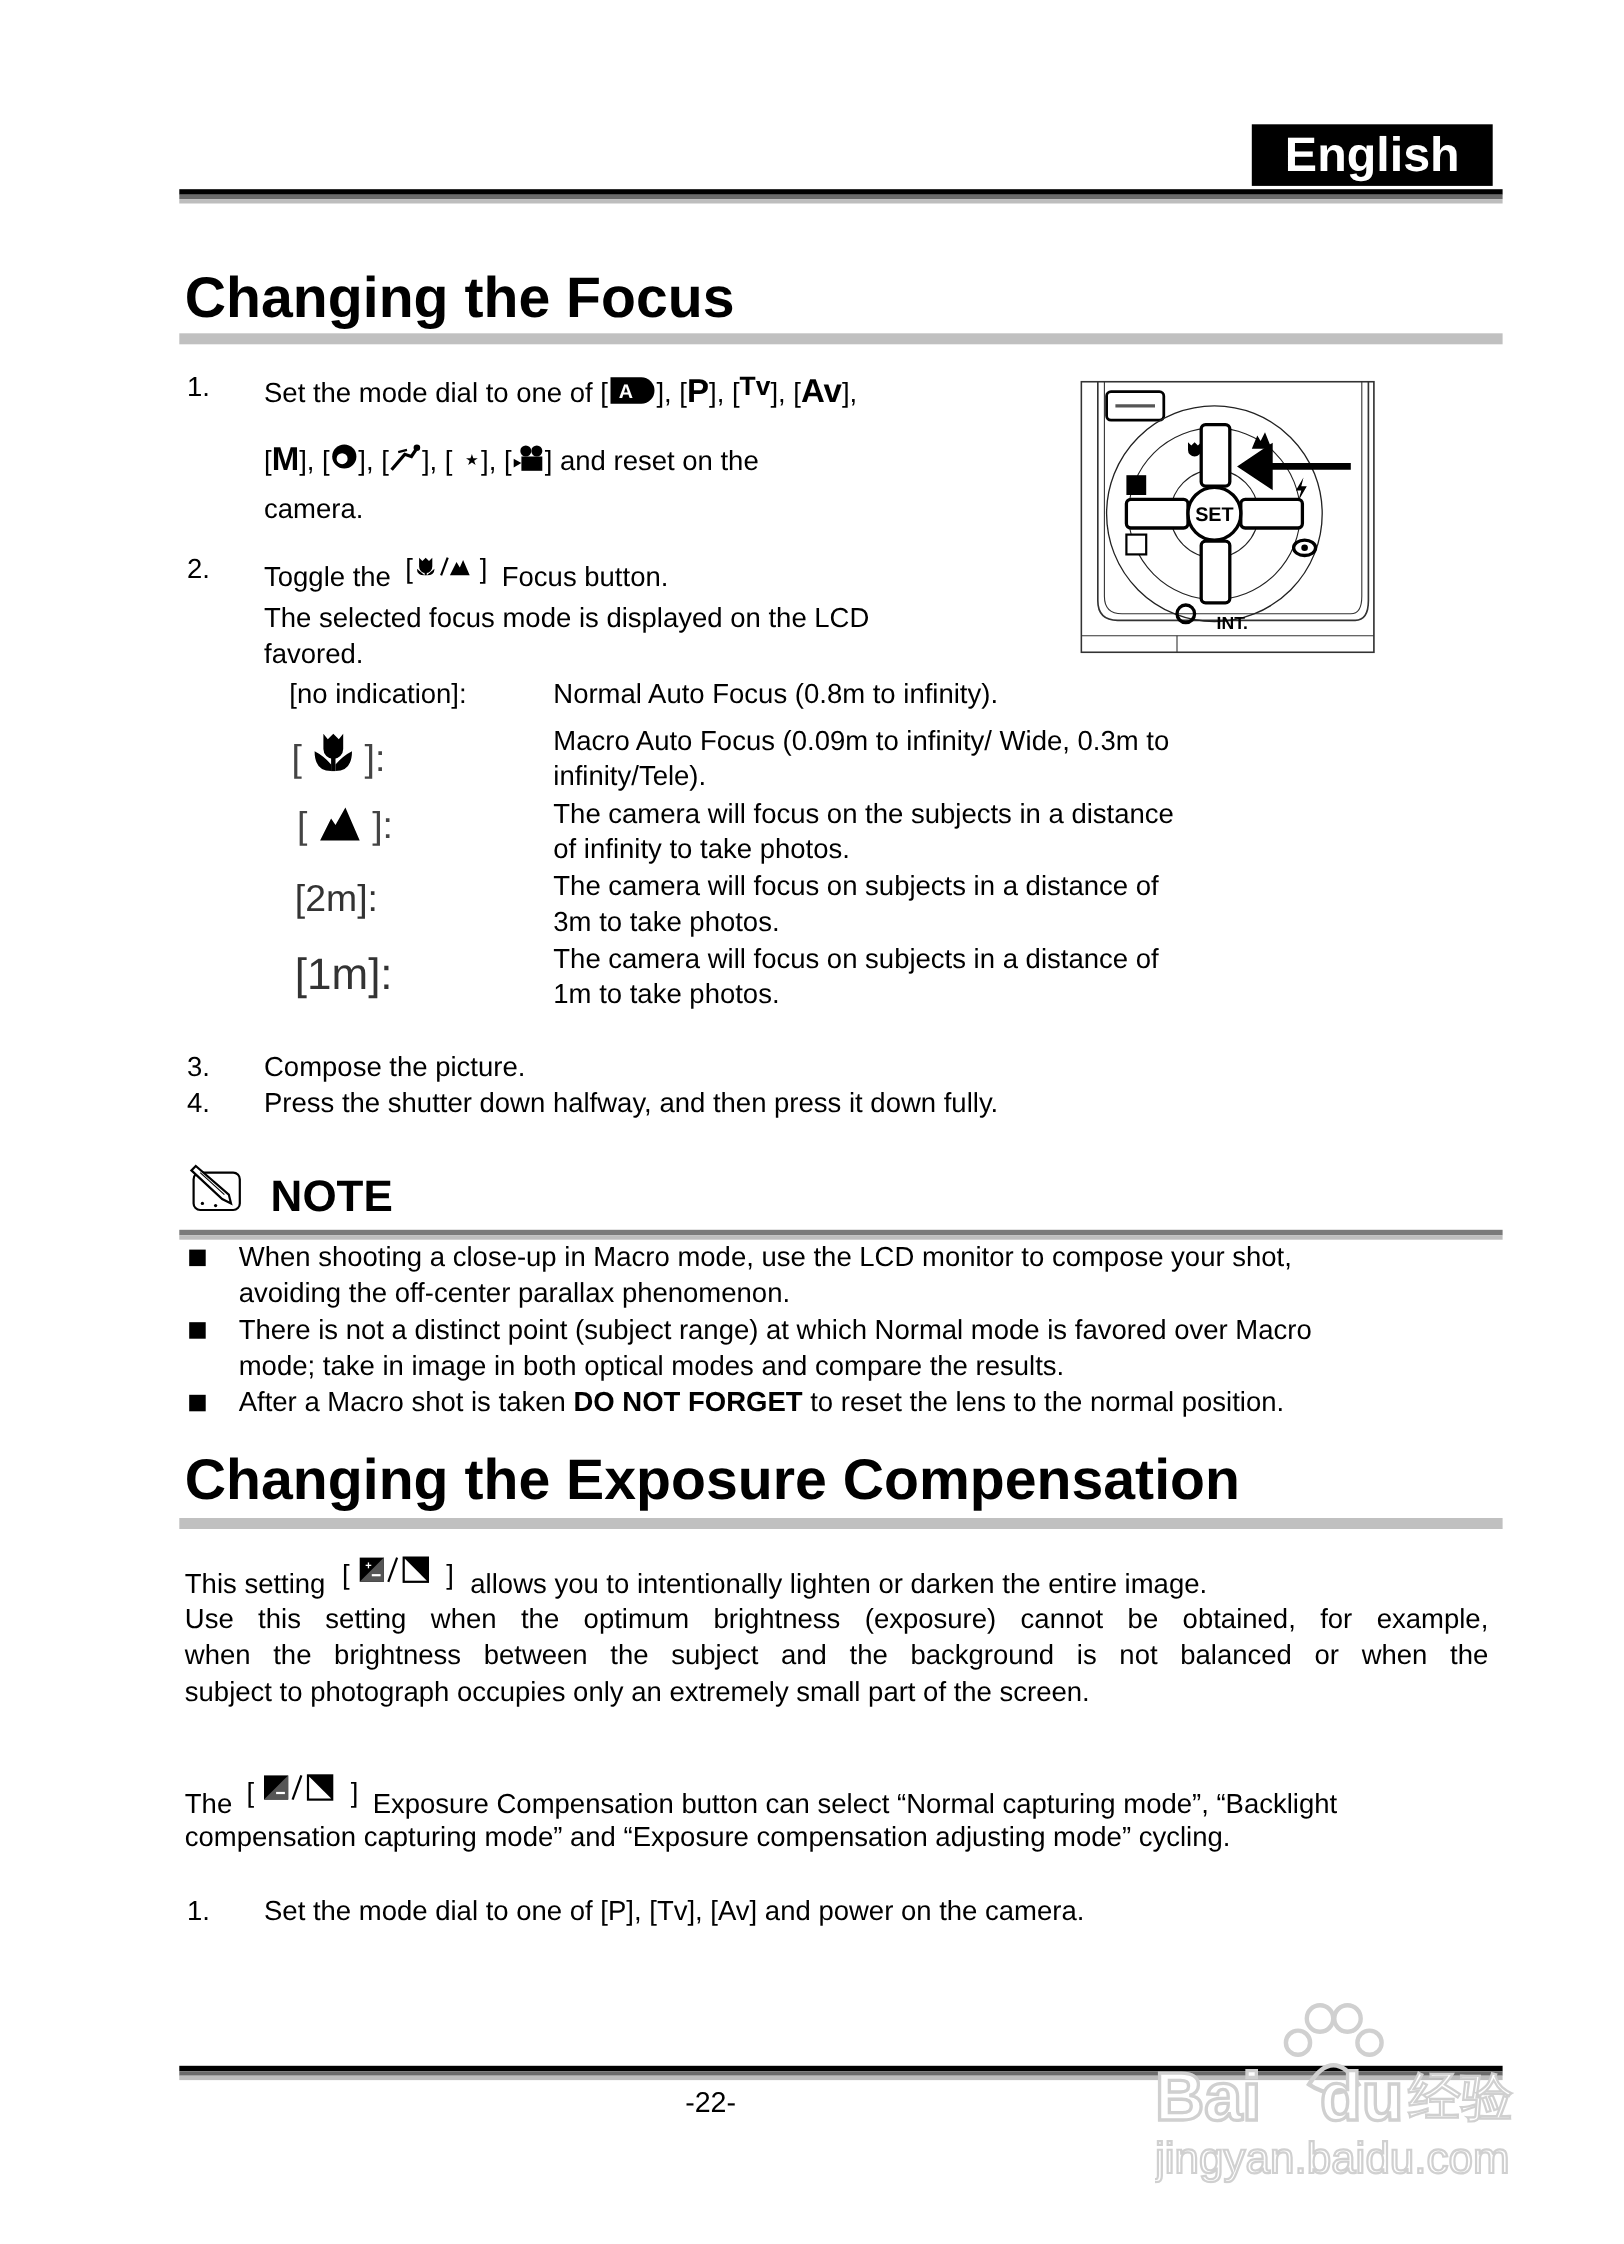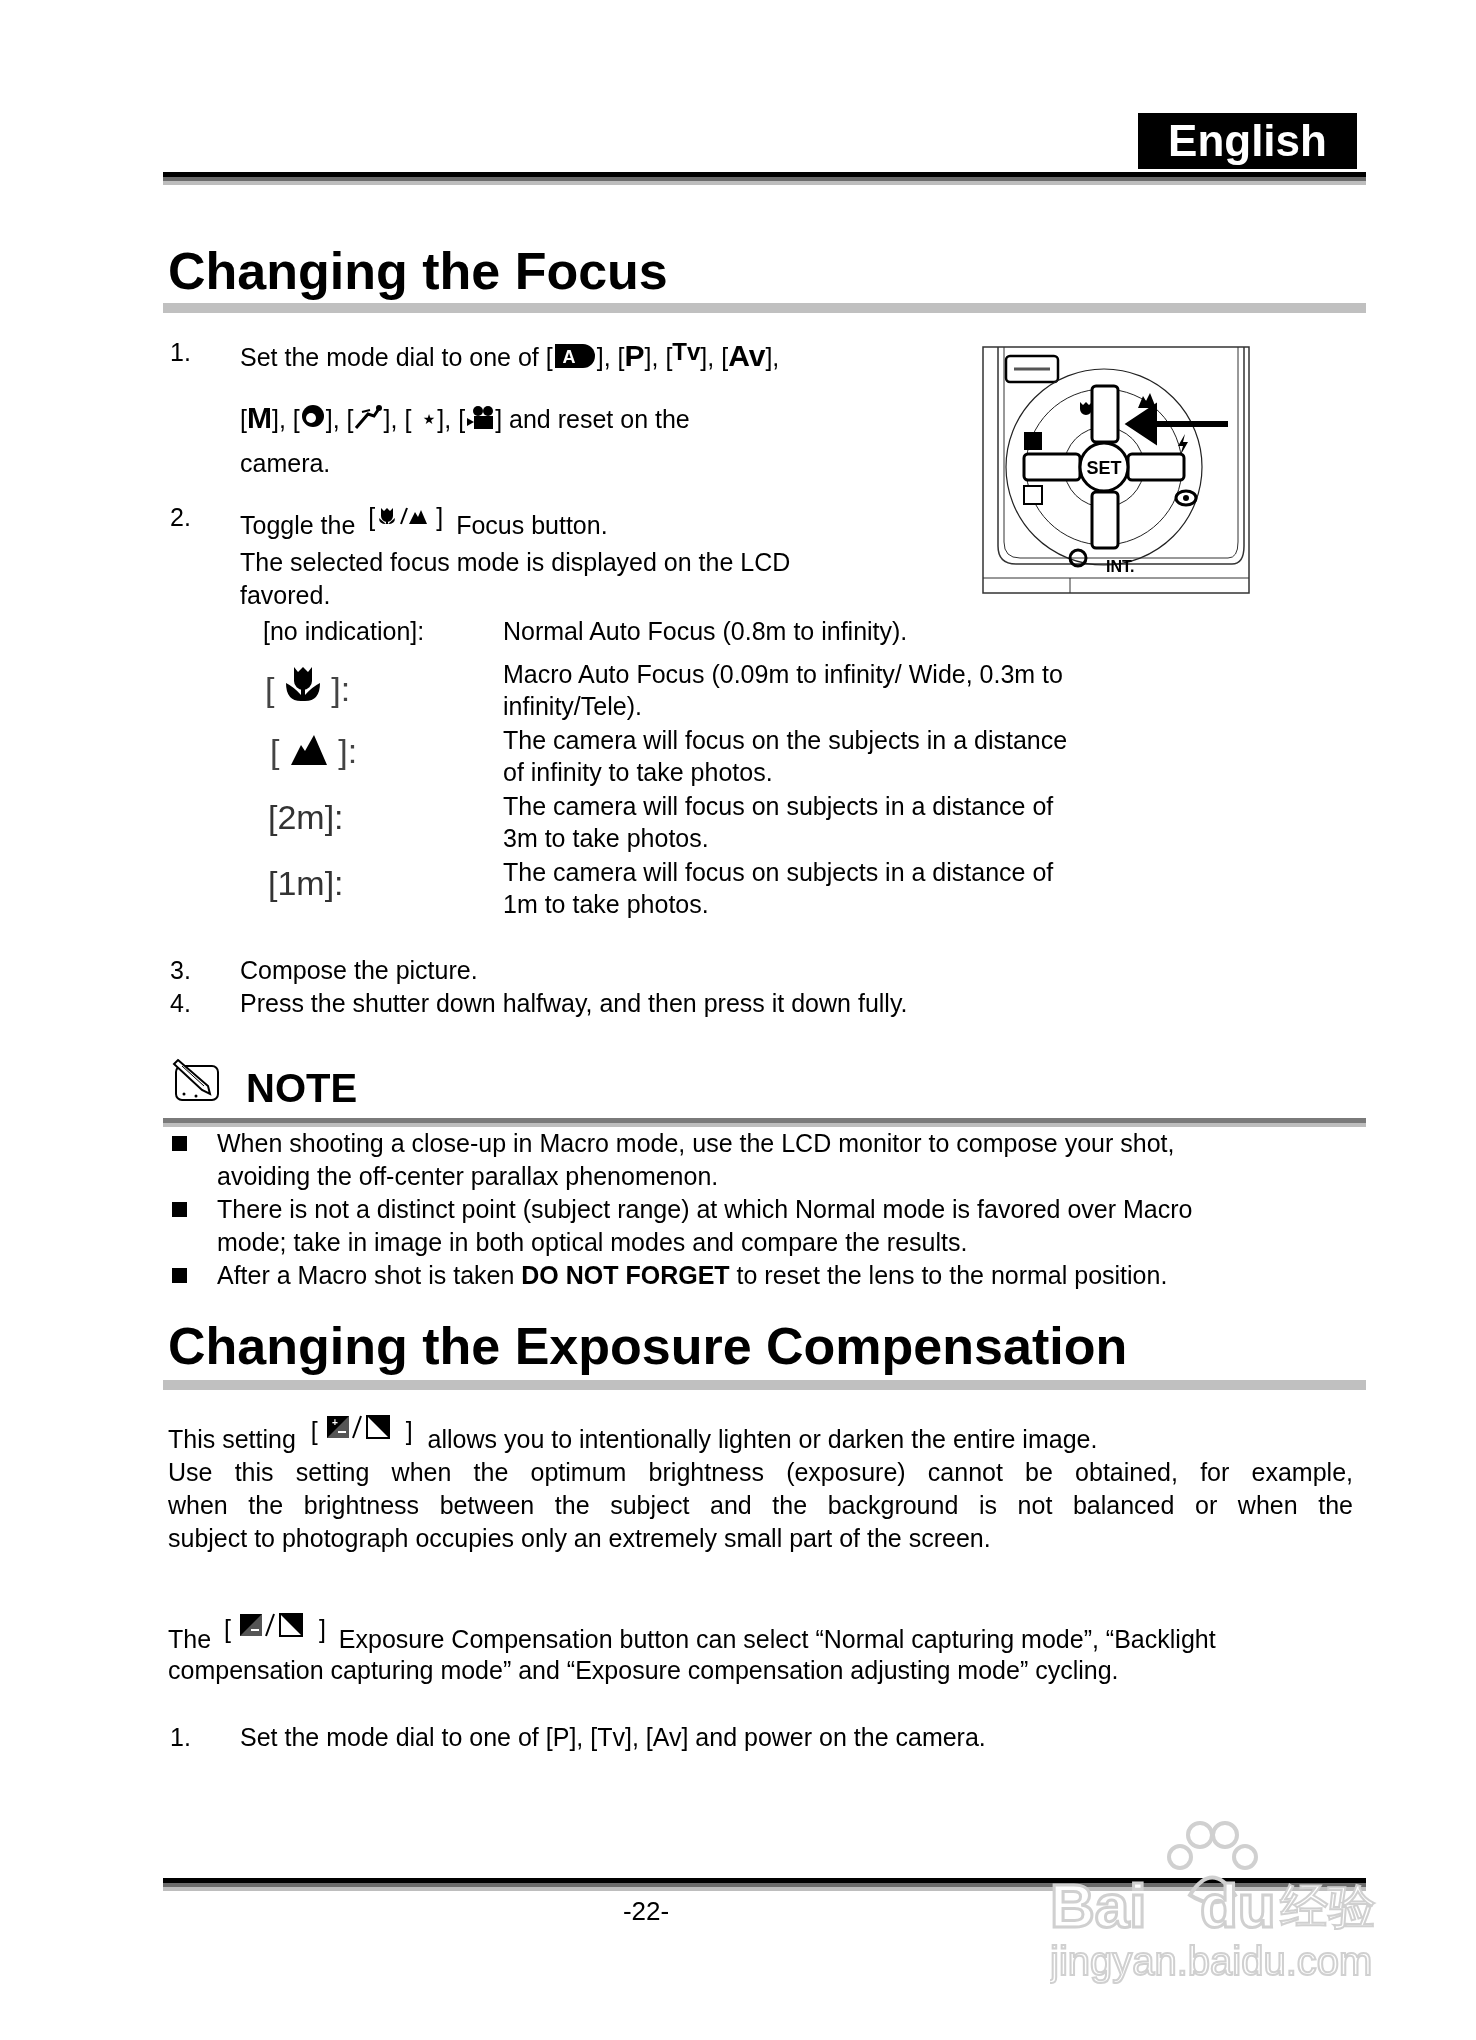--- a/index.html
+++ b/index.html
@@ -107,21 +107,21 @@
 <div class="abs" style="left:270px; top:732px; font-size:34px; color:#444;">[ <span class="ic"><svg width="40" height="34" viewBox="0 0 40 34">
         <path d="M2 32 L12 12 L16 18 L25 2 L38 32 Z" fill="#000"></path>
       </svg></span> ]:</div>
 <div class="abs txt" style="left:503px; top:725px;">The camera will focus on the subjects in a distance</div>
 <div class="abs txt" style="left:503px; top:757px;">of infinity to take photos.</div>
 
 <div class="abs" style="left:268px; top:798px; font-size:34px; color:#333;">[2m]:</div>
 <div class="abs txt" style="left:503px; top:791px;">The camera will focus on subjects in a distance of</div>
 <div class="abs txt" style="left:503px; top:823px;">3m to take photos.</div>
 
-<div class="abs" style="left:268px; top:864px; font-size:34px; color:#333;">[1m]:</div>
+<div class="abs" style="left:268px; top:864px; font-size:40px; color:#333;">[1m]:</div>
 <div class="abs txt" style="left:503px; top:857px;">The camera will focus on subjects in a distance of</div>
 <div class="abs txt" style="left:503px; top:889px;">1m to take photos.</div>
 
 <div class="abs txt num" style="top:955px;">3.</div>
 <div class="abs txt" style="left:240px; top:955px;">Compose the picture.</div>
 <div class="abs txt num" style="top:988px;">4.</div>
 <div class="abs txt" style="left:240px; top:988px;">Press the shutter down halfway, and then press it down fully.</div>
 
 <div class="abs" style="left:982px; top:346px; width:268px; height:248px;">
   <svg width="268" height="248" viewBox="0 0 268 248">

